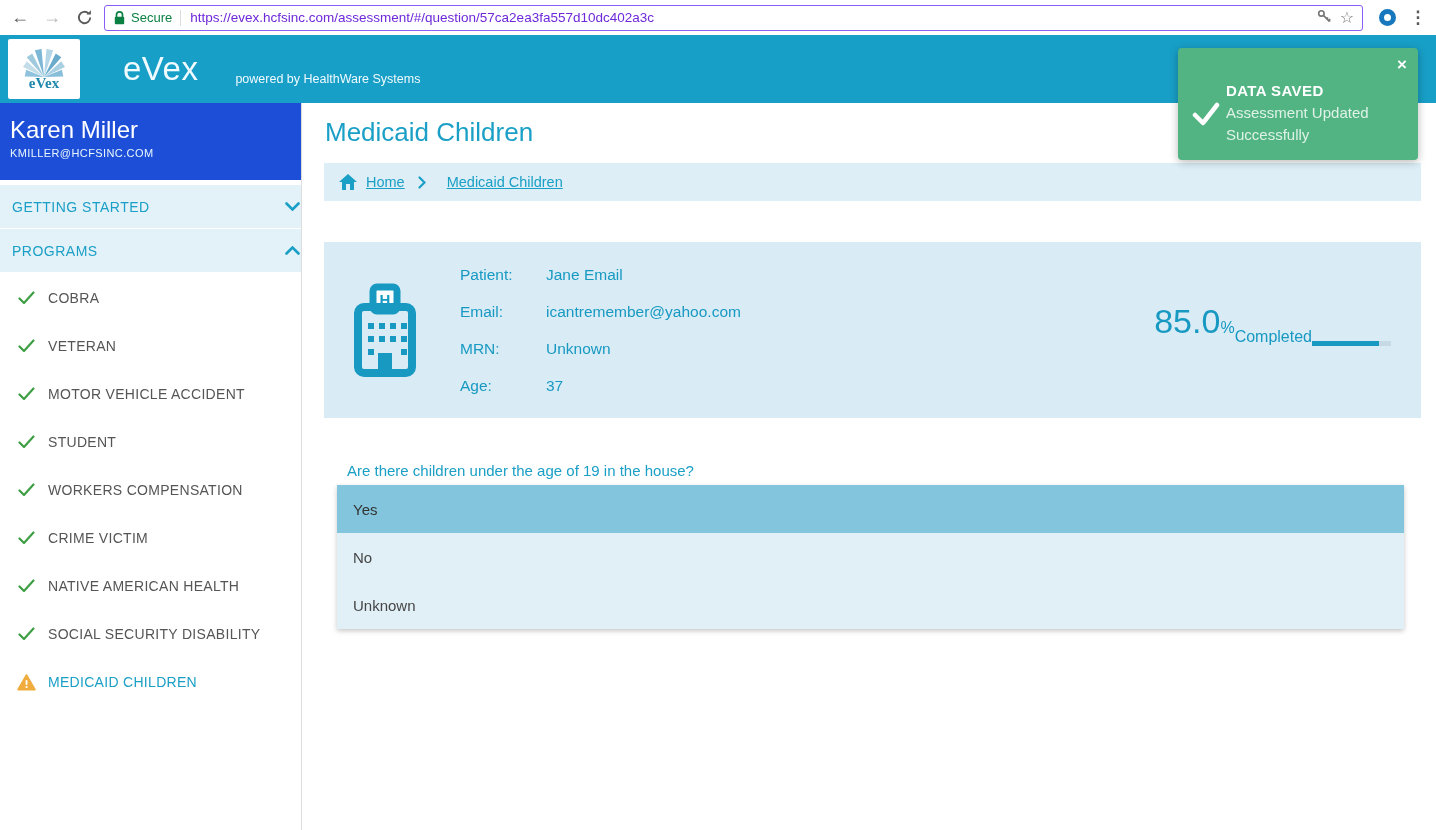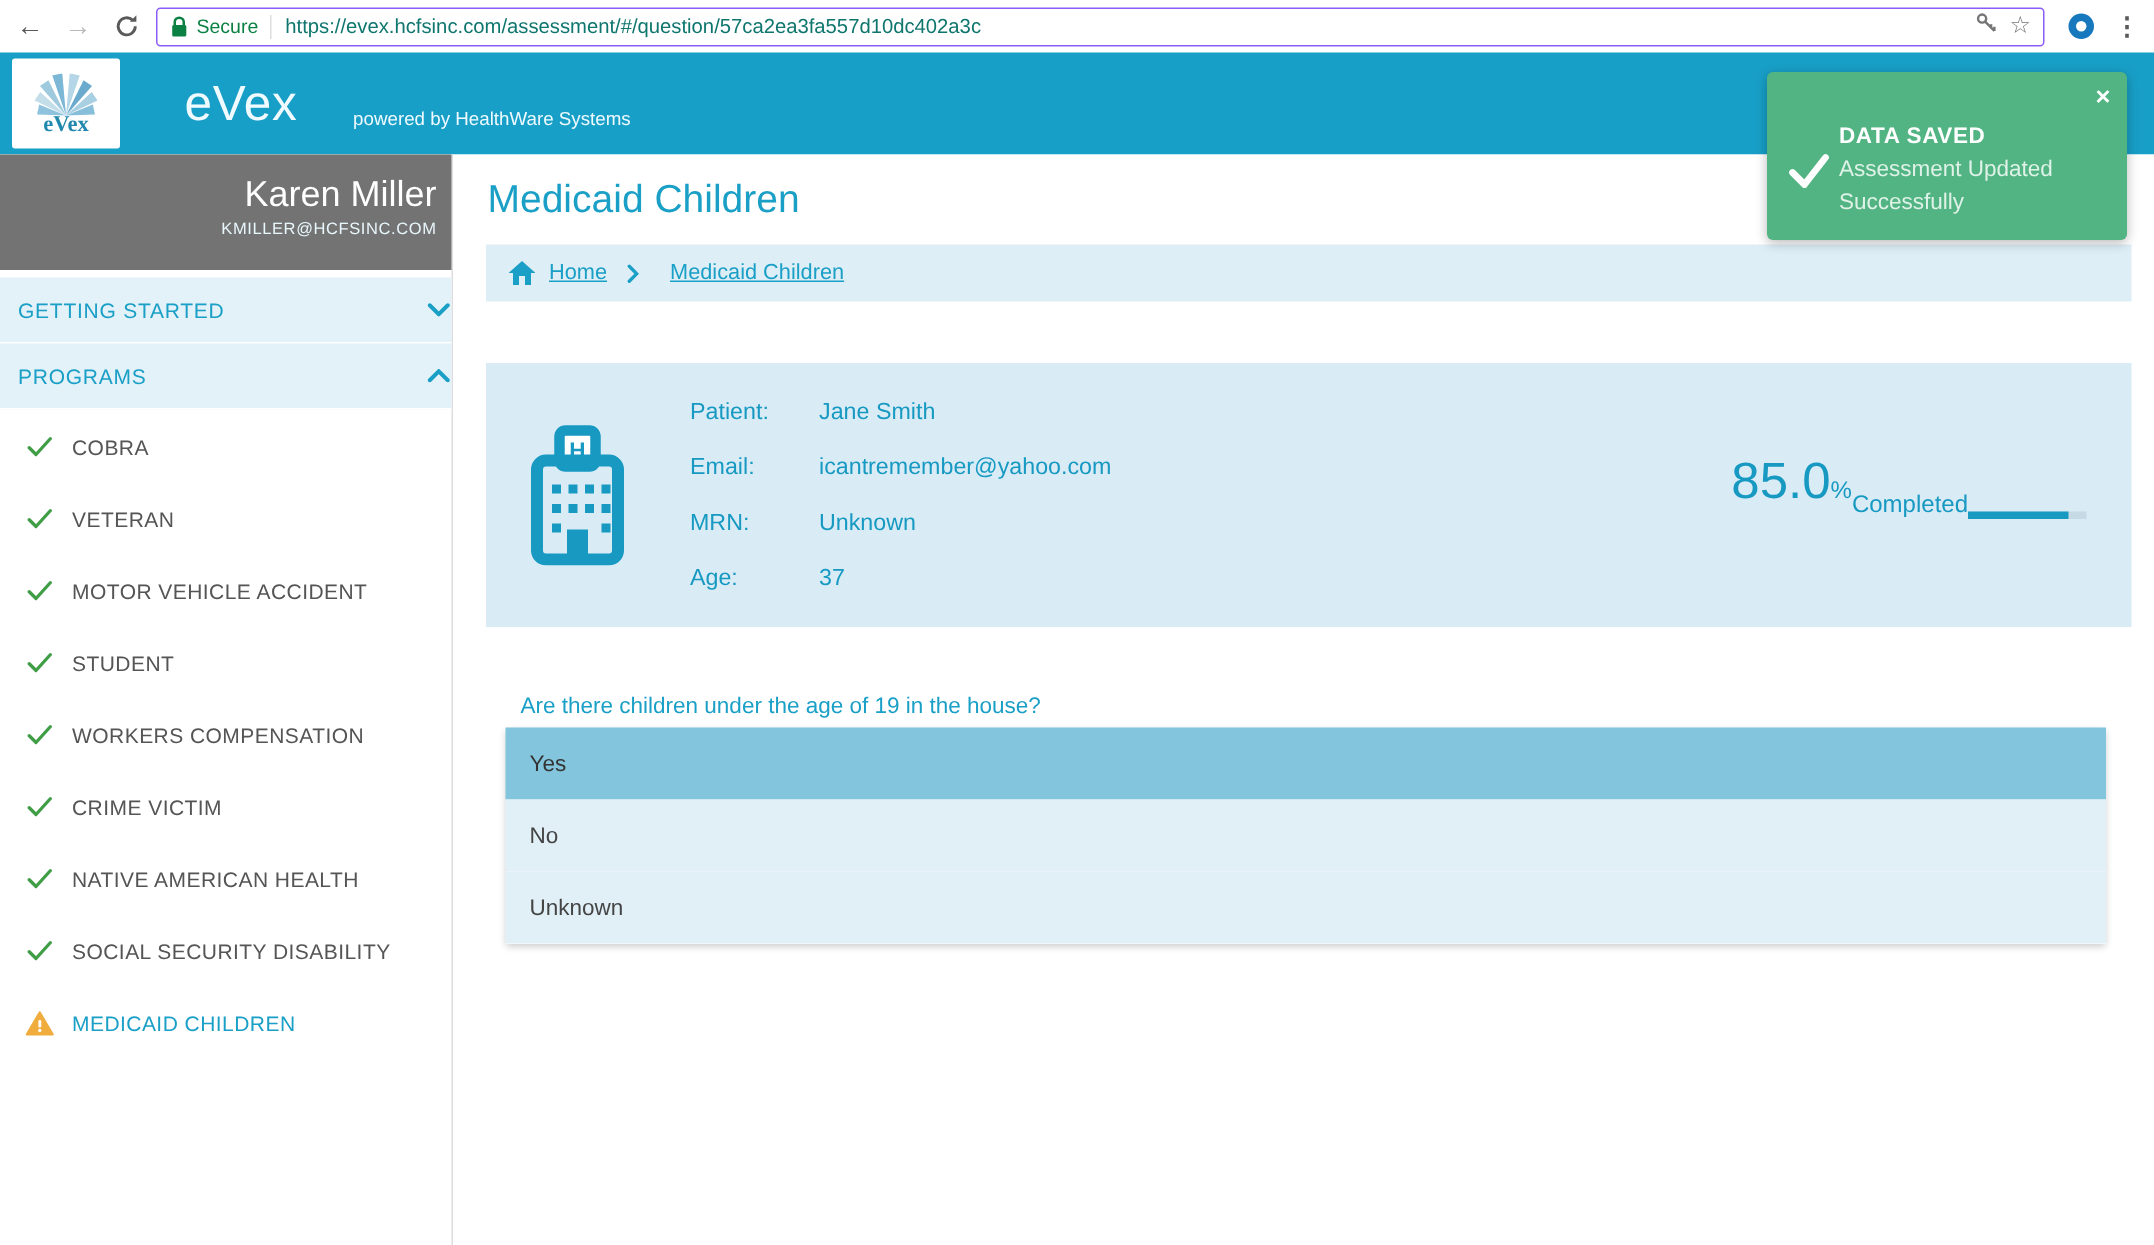--- a/index.html
+++ b/index.html
@@ -5,21 +5,21 @@
   * { margin:0; padding:0; box-sizing:border-box; }
   html,body { width:1436px; height:830px; background:#fff; font-family:"Liberation Sans", sans-serif; overflow:hidden; position:relative; }
 
   
   .browser-bar { height:35px; background:#fff; display:flex; align-items:center; padding:0 6px 0 4px; }
   .nav-btn { width:32px; height:30px; display:flex; align-items:center; justify-content:center; font-size:18px; color:#5a5a5a; cursor:pointer; }
   .nav-btn.disabled { color:#b9b9b9; }
   .url-bar { flex:1; height:26px; border:1px solid #8b5cf6; border-radius:3px; display:flex; align-items:center; padding:0 8px; margin:0 8px 0 4px; background:#fff; }
   .secure-label { color:#0b8043; font-size:13px; margin:0 8px 0 5px; font-weight:400; }
   .url-sep { width:1px; height:16px; background:#ddd; margin-right:9px; }
-  .url-text { color:#0f766e; font-size:13.5px; flex:1; white-space:nowrap; overflow:hidden; }
+  .url-text { color:#6d28d9; font-size:13.5px; flex:1; white-space:nowrap; overflow:hidden; }
   .urlbar-icon { color:#757575; margin-left:8px; font-size:16px; line-height:1; cursor:pointer; }
   .ext-icon { width:17px; height:17px; border-radius:50%; border:5px solid #1878be; margin:0 10px 0 8px; cursor:pointer; }
   .kebab { font-size:17px; color:#5a5a5a; width:24px; text-align:center; letter-spacing:0; cursor:pointer; font-weight:bold; }
 
   
   .app-header { height:68px; background:#189fc7; display:flex; align-items:center;gap:23px; }
   .logo-box { width:72px; height:60px; background:#fff; margin-left:8px; border-radius:2px; display:flex; flex-direction:column; align-items:center; justify-content:center; padding-top:3px; }
   .logo-text { font-family:"Liberation Serif", serif; font-weight:bold; font-size:15px; color:#2188ad; margin-top:-4px; }
   .brand { color:#f0fbff; font-size:33px; font-weight:400; margin-left:20px; letter-spacing:.5px; }
   .powered { color:#eefaff; font-size:12.5px; margin-left:14px; margin-top:20px; }
@@ -28,21 +28,21 @@
   .toast { position:absolute; top:48px; right:18px; width:240px; min-height:97px; background:#52b483; border-radius:4px; box-shadow:0 2px 8px rgba(0,0,0,.28); z-index:20; display:flex; padding:34px 12px 14px 14px; }
   .toast-check { width:40px; display:flex; align-items:center; justify-content:center; }
   .toast-body { flex:1; padding-left:6px; }
   .toast-title { color:#fff; font-weight:bold; font-size:15px; letter-spacing:.4px; margin-bottom:3px; }
   .toast-msg { color:#dff2e8; font-size:15px; line-height:22px; width:180px; }
   .toast-close { position:absolute; top:8px; right:11px; color:#fff; font-size:17px; font-weight:bold; cursor:pointer; line-height:1; }
 
   
   .page { display:flex; height:727px; }
   .sidebar { width:302px; min-width:302px; background:#fff; border-right:1px solid #ddd; }
-  .user-block { background:#737373; height:77px; padding:13px 10px 0 10px;text-align:right; }
+  .user-block { background:#1d4ed8; height:77px; padding:13px 10px 0 10px; }
   .user-name { color:#fff; font-size:24px; font-weight:400; }
   .user-email { color:#e8f7fc; font-size:11px; letter-spacing:.4px; margin-top:3px; }
   .nav-sections { margin-top:5px; }
   .sec-row { height:44px; background:#e3f1f8; display:flex; align-items:center; justify-content:space-between; padding:0 1px 0 12px; cursor:pointer; border-bottom:1px solid #fff; }
   .sec-label { color:#1a9fc6; font-size:14px; letter-spacing:.5px; }
   .prog-list { padding-top:1px; }
   .prog-item { height:48px; display:flex; align-items:center; padding-left:15px; cursor:pointer; }
   .prog-icon { width:22px; display:flex; justify-content:center; margin-right:11px; }
   .prog-label { font-size:14px; color:#555; letter-spacing:.3px; }
   .prog-item.active .prog-label { color:#1a9fc6; }
@@ -265,21 +265,21 @@
           <rect x="28" y="53" width="6" height="6" fill="#1799c2"></rect>
           <rect x="39" y="53" width="6" height="6" fill="#1799c2"></rect>
           <rect x="50" y="53" width="6" height="6" fill="#1799c2"></rect>
         <rect x="17" y="66" width="6" height="6" fill="#1799c2"></rect>
           <rect x="50" y="66" width="6" height="6" fill="#1799c2"></rect>
         <rect x="27" y="70" width="14" height="17" fill="#1799c2"></rect>
       </svg>
       <div class="fields">
         <div class="field-row">
           <span class="flabel">Patient:</span>
-          <span class="fvalue">Jane Smith</span>
+          <span class="fvalue">Jane Email</span>
         </div>
         <div class="field-row">
           <span class="flabel">Email:</span>
           <span class="fvalue">icantremember@yahoo.com</span>
         </div>
         <div class="field-row">
           <span class="flabel">MRN:</span>
           <span class="fvalue">Unknown</span>
         </div>
         <div class="field-row">

